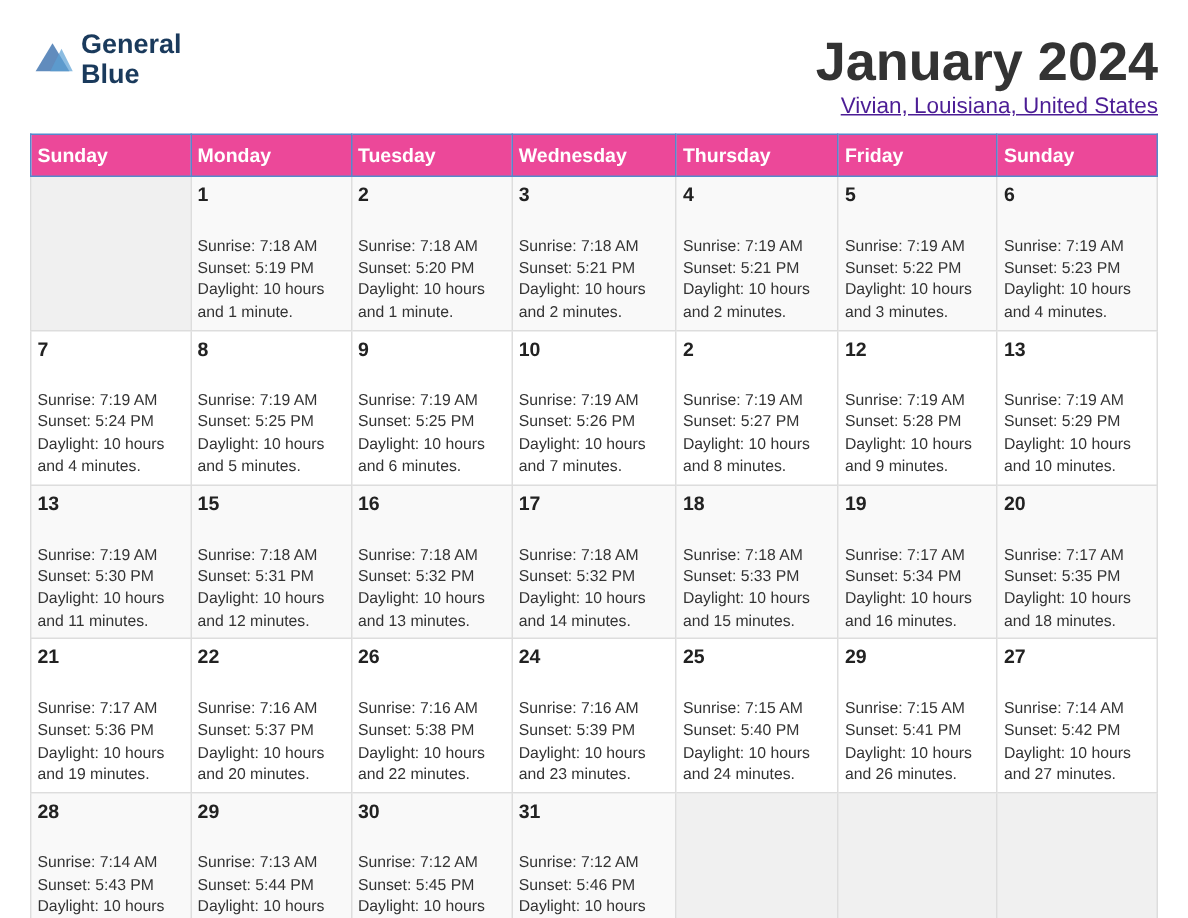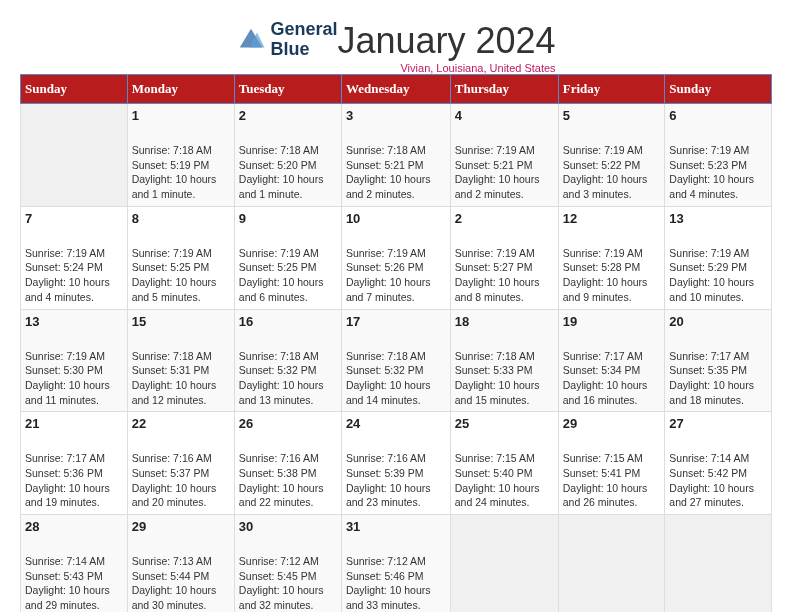--- a/index.html
+++ b/index.html
@@ -5,22 +5,23 @@
     * { box-sizing: border-box; margin: 0; padding: 0; }
     body {
       font-family: Arial, sans-serif;
       background: #fff;
       width: 792px;
       min-height: 612px;
       padding: 20px;
     }
     .header {
       display: flex;
-      justify-content: center;
+      justify-content: space-between;
       align-items: flex-start;
+      margin-bottom: 10px;
     }
     .logo {
       display: flex;
       align-items: center;
       gap: 4px;
     }
     .logo-text {
       font-size: 18px;
       font-weight: bold;
       color: #1a3a5c;
@@ -31,36 +32,36 @@
     }
     .logo-icon {
       width: 30px;
       height: 30px;
     }
     .title-block {
       text-align: right;
     }
     .month-title {
       font-size: 36px;
-      font-weight: normal;
+      font-weight: bold;
       color: #333;
     }
     .location {
-      font-size: 11px;
-      color: #be185d;
+      font-size: 15px;
+      color: #4c1d95;
+      text-decoration: underline;
     }
     table {
       width: 100%;
       border-collapse: collapse;
       font-size: 11px;
     }
     thead tr {
-      background-color: #b91c1c;
+      background-color: #ec4899;
       color: #fff;
-      font-family: Liberation Serif, serif;
     }
     thead th {
       padding: 6px 4px;
       text-align: left;
       font-size: 13px;
       font-weight: bold;
       border: 1px solid #5588cc;
     }
     tbody tr {
       border-bottom: 1px solid #ccc;

